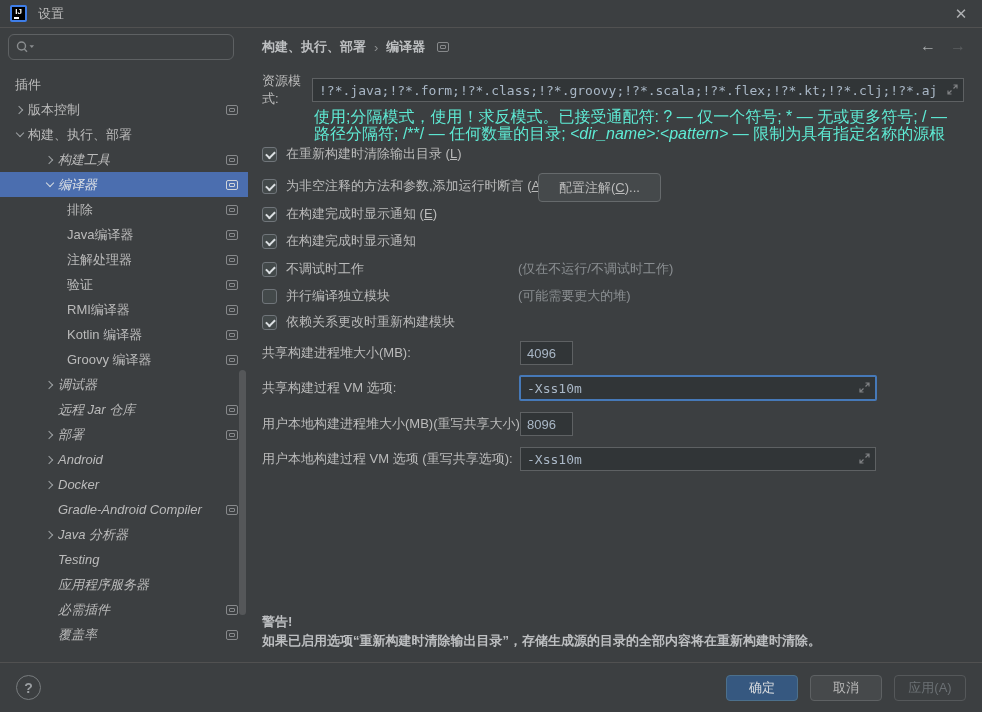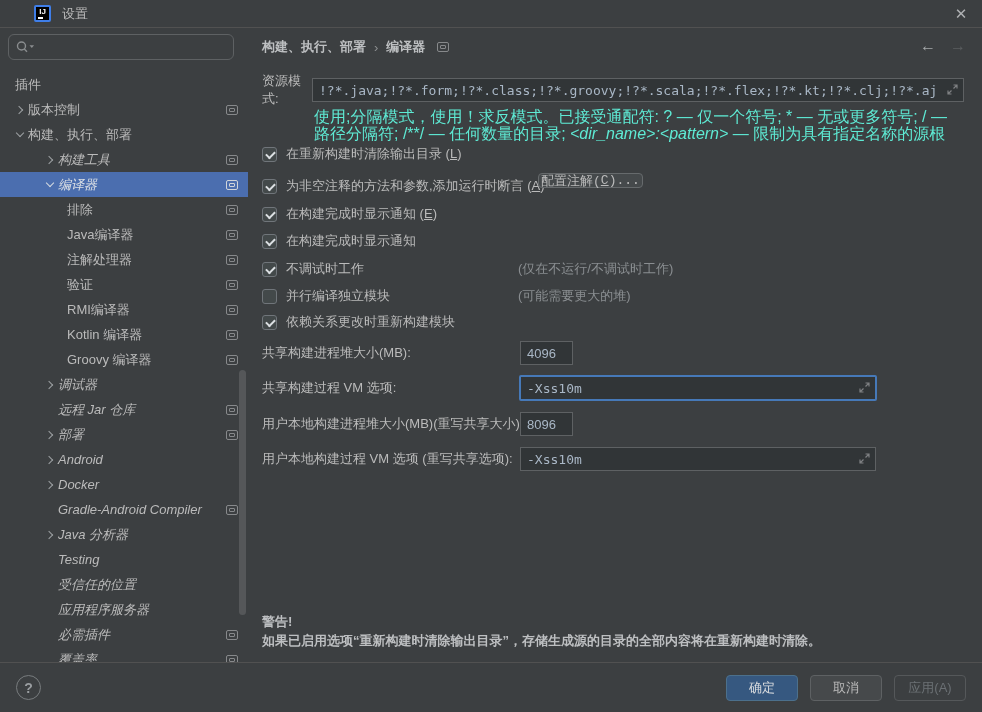--- a/index.html
+++ b/index.html
@@ -14,21 +14,21 @@
   
   .titlebar{
     position:absolute; top:0; left:0; width:982px; height:28px;
     display:flex; align-items:center; padding:0 10px;
     border-bottom:1px solid #515151; background:#3c3f41;
   }
   .logo{
     width:17px; height:17px; background:#000; border:2px solid #3f7ee8;
     border-radius:2px; position:relative; color:#fff; font-weight:bold;
     font-size:8px; display:flex; align-items:flex-start; justify-content:center;
-    line-height:10px; letter-spacing:0;margin-left:24px;
+    line-height:10px; letter-spacing:0;
   }
   .logo::after{ content:""; position:absolute; left:2px; bottom:1px; width:5px; height:2px; background:#fff; }
   .win-title{ margin-left:11px; color:#bbbbbb; }
   .win-close{ margin-left:auto; color:#afb1b3; font-size:15px; width:22px; text-align:center; cursor:default; }
 
   
   .sidebar{ position:absolute; top:28px; left:0; width:248px; height:634px; overflow:hidden; background:#3c3f41; }
   .search{
     position:absolute; top:6px; left:8px; width:226px; height:26px;
     border:1px solid #5e6163; border-radius:6px; display:flex; align-items:center;
@@ -74,23 +74,23 @@
 
   .cbrow{ position:absolute; left:14px; right:18px; height:20px; display:flex; align-items:center; }
   .cb{ width:15px; height:15px; border:1px solid #70757a; border-radius:3px; background:#43494a; position:relative; flex:none; margin-right:9px; }
   .cb.checked::after{
     content:""; position:absolute; left:3px; top:3px; width:7px; height:4px;
     border-left:2px solid #dce0e3; border-bottom:2px solid #dce0e3; transform:rotate(-45deg);
   }
   .cbrow .u{ text-decoration:underline; }
   .cbrow .note{ position:absolute; left:256px; color:#8a8e91; }
   .cfg-btn{
-    position:absolute; left:276px; top:-3px; height:15px; padding:0 2px;
+    position:absolute; left:276px; top:-3px; height:29px; padding:0 20px;
     background:#45494b; border:1px solid #666a6c; border-radius:4px;
-    color:#bbbbbb; font-size:13px; display:flex; align-items:center; cursor:default;font-family:Liberation Mono, monospace;
+    color:#bbbbbb; font-size:13px; display:flex; align-items:center; cursor:default;
   }
   .cfg-btn .u{ text-decoration:underline; }
 
   .frow{ position:absolute; left:14px; right:18px; height:24px; display:flex; align-items:center; }
   .frow .fin{ position:absolute; left:258px; height:24px; background:#313537; border:1px solid #5e6163; color:#a9b7c6; outline:none; padding:0 6px; font-size:13px; }
   .frow .small{ width:53px; }
   .frow .largewrap{ position:absolute; left:258px; width:356px; height:24px; }
   .frow .largewrap input{ width:100%; height:100%; background:#313537; border:1px solid #5e6163; color:#a9b7c6; outline:none; padding:0 20px 0 6px; font-size:13px; }
   .frow .largewrap.focused{ outline:2px solid #4679b8; outline-offset:-1px; border-radius:1px; }
 
@@ -239,24 +239,20 @@
           <i></i>
         </span>
         <span class="tlabel">Java 分析器</span>
       </div>
     <div class="trow l2">
         <span class="chev none"></span>
         <span class="tlabel">Testing</span>
       </div>
     <div class="trow l2">
         <span class="chev none"></span>
-        <span class="tlabel">受信任的位置</span>
-      </div>
-    <div class="trow l2">
-        <span class="chev none"></span>
         <span class="tlabel">应用程序服务器</span>
       </div>
     <div class="trow l2">
         <span class="chev none"></span>
         <span class="tlabel">必需插件</span>
         <span class="mon"></span>
       </div>
     <div class="trow l2">
         <span class="chev none"></span>
         <span class="tlabel">覆盖率</span>

